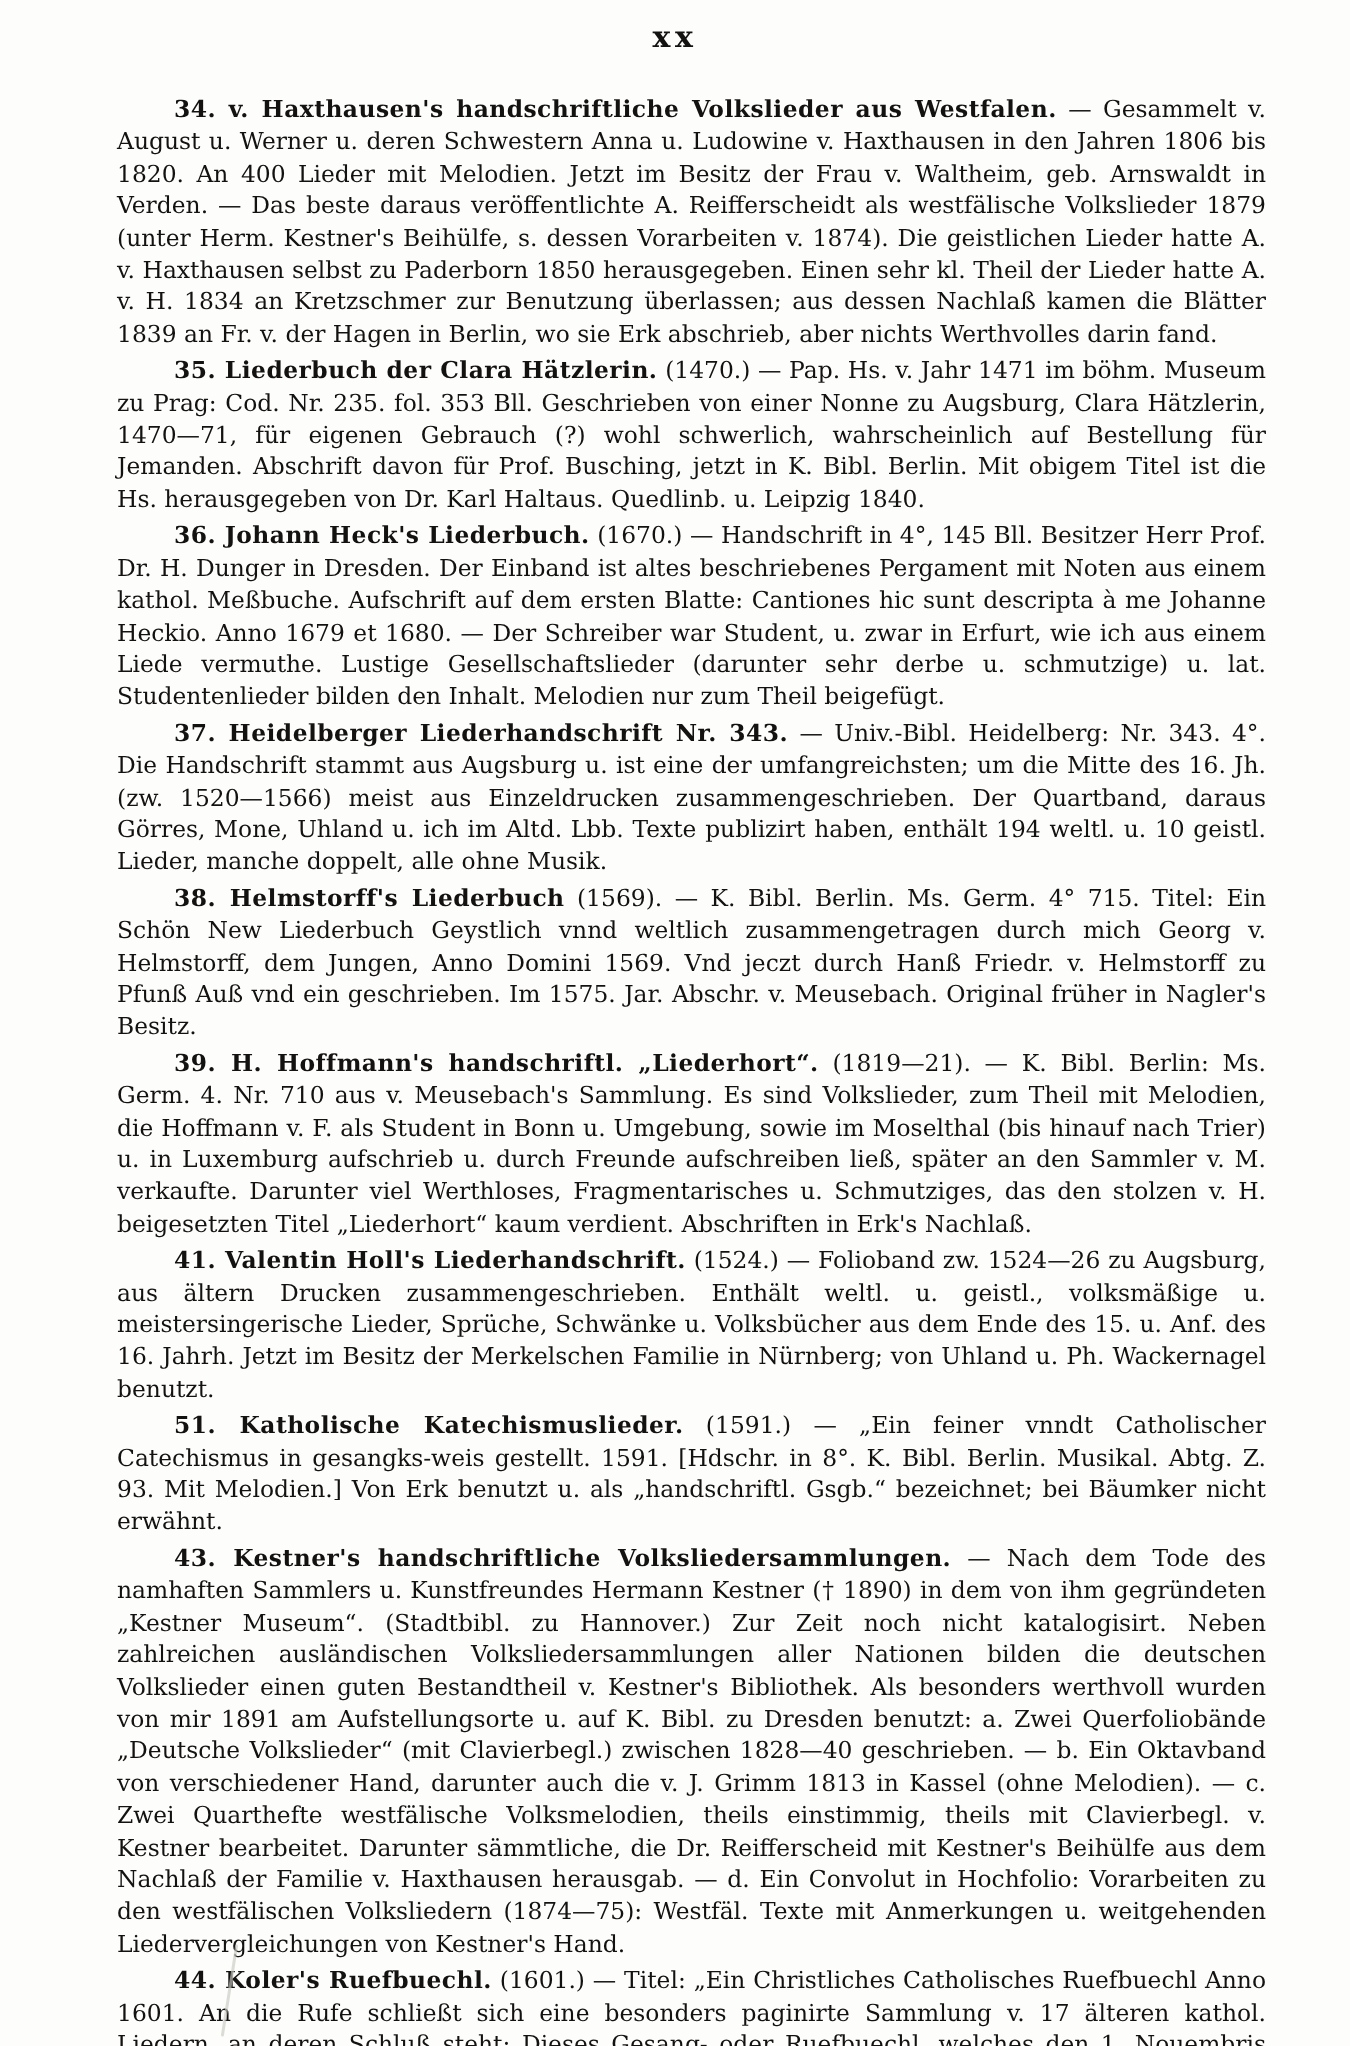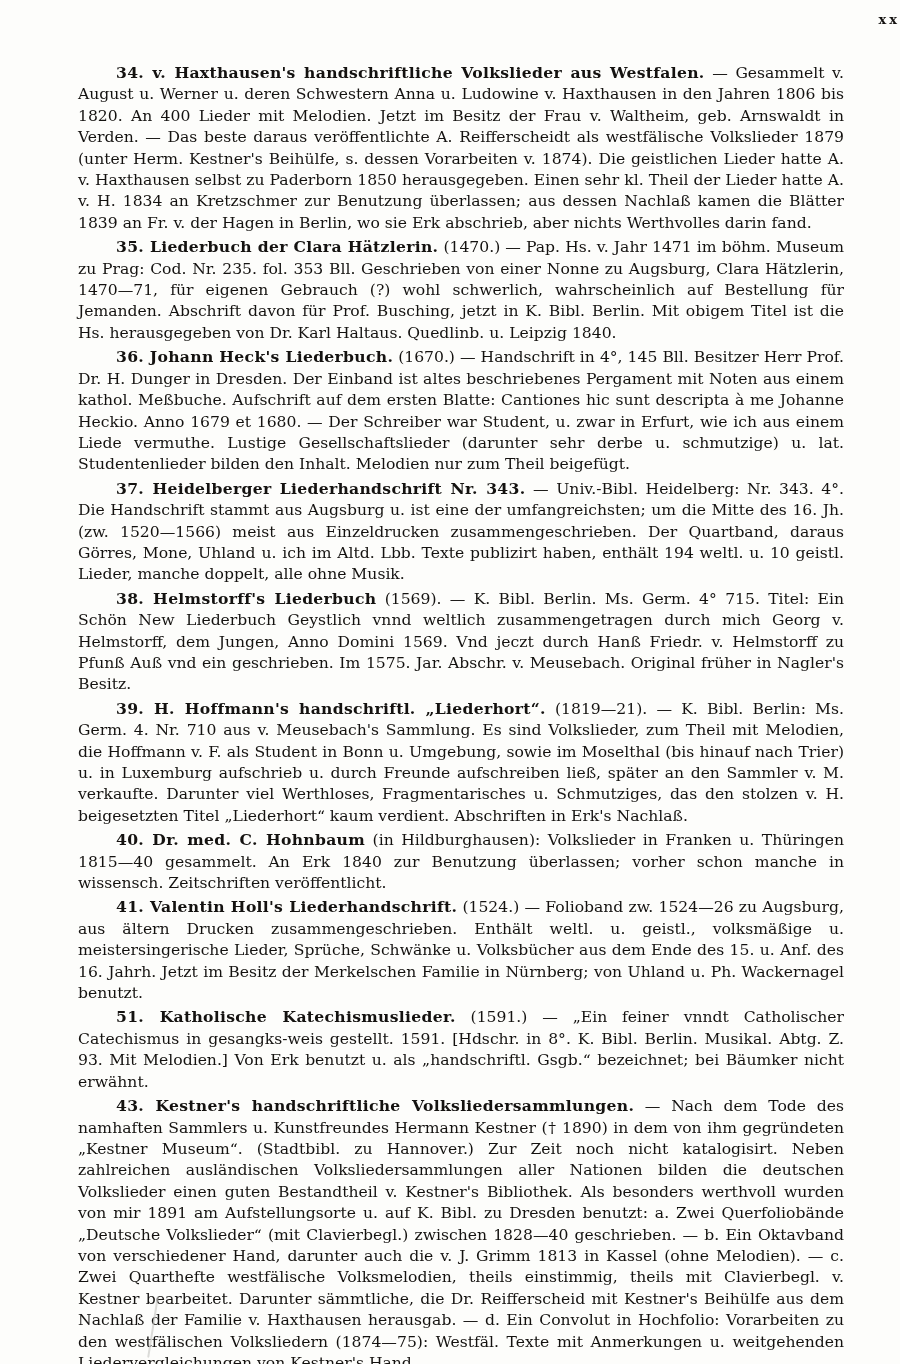--- a/index.html
+++ b/index.html
@@ -14,23 +14,23 @@
     background: #fdfdfb;
     color: #141210;
     font-family: "DejaVu Serif", serif;
     overflow: hidden;
   }
   .page-number {
     position: absolute;
     top: 12px;
     left: 0;
     width: 100%;
-    text-align: right;
+    text-align: center;
     font-weight: bold;
-    font-size: 13px;
+    font-size: 20px;
     letter-spacing: 3px;
   }
   .text-block {
     position: absolute;
     top: 62px;
     left: 78px;
     width: 778px;
     font-size: 15.6px;
     line-height: 21.4px;
     text-align: justify;
@@ -70,21 +70,20 @@
     <p class="entry"><span class="h">35. Liederbuch der Clara Hätzlerin.</span><span> (1470.) — Pap. Hs. v. Jahr 1471 im böhm. Museum zu Prag: Cod. Nr. 235. fol. 353 Bll. Geschrieben von einer Nonne zu Augsburg, Clara Hätzlerin, 1470—71, für eigenen Gebrauch (?) wohl schwerlich, wahrscheinlich auf Bestellung für Jemanden. Abschrift davon für Prof. Busching, jetzt in K. Bibl. Berlin. Mit obigem Titel ist die Hs. herausgegeben von Dr. Karl Haltaus. Quedlinb. u. Leipzig 1840.</span></p>
 
     <p class="entry"><span class="h">36. Johann Heck's Liederbuch.</span><span> (1670.) — Handschrift in 4°, 145 Bll. Besitzer Herr Prof. Dr. H. Dunger in Dresden. Der Einband ist altes beschriebenes Pergament mit Noten aus einem kathol. Meßbuche. Aufschrift auf dem ersten Blatte: Cantiones hic sunt descripta à me Johanne Heckio. Anno 1679 et 1680. — Der Schreiber war Student, u. zwar in Erfurt, wie ich aus einem Liede vermuthe. Lustige Gesellschaftslieder (darunter sehr derbe u. schmutzige) u. lat. Studentenlieder bilden den Inhalt. Melodien nur zum Theil beigefügt.</span></p>
 
     <p class="entry"><span class="h">37. Heidelberger Liederhandschrift Nr. 343.</span><span> — Univ.-Bibl. Heidelberg: Nr. 343. 4°. Die Handschrift stammt aus Augsburg u. ist eine der umfangreichsten; um die Mitte des 16. Jh. (zw. 1520—1566) meist aus Einzeldrucken zusammengeschrieben. Der Quartband, daraus Görres, Mone, Uhland u. ich im Altd. Lbb. Texte publizirt haben, enthält 194 weltl. u. 10 geistl. Lieder, manche doppelt, alle ohne Musik.</span></p>
 
     <p class="entry"><span class="h">38. Helmstorff's Liederbuch</span><span> (1569). — K. Bibl. Berlin. Ms. Germ. 4° 715. Titel: Ein Schön New Liederbuch Geystlich vnnd weltlich zusammengetragen durch mich Georg v. Helmstorff, dem Jungen, Anno Domini 1569. Vnd jeczt durch Hanß Friedr. v. Helmstorff zu Pfunß Auß vnd ein geschrieben. Im 1575. Jar. Abschr. v. Meusebach. Original früher in Nagler's Besitz.</span></p>
 
     <p class="entry"><span class="h">39. H. Hoffmann's handschriftl. „Liederhort“.</span><span> (1819—21). — K. Bibl. Berlin: Ms. Germ. 4. Nr. 710 aus v. Meusebach's Sammlung. Es sind Volkslieder, zum Theil mit Melodien, die Hoffmann v. F. als Student in Bonn u. Umgebung, sowie im Moselthal (bis hinauf nach Trier) u. in Luxemburg aufschrieb u. durch Freunde aufschreiben ließ, später an den Sammler v. M. verkaufte. Darunter viel Werthloses, Fragmentarisches u. Schmutziges, das den stolzen v. H. beigesetzten Titel „Liederhort“ kaum verdient. Abschriften in Erk's Nachlaß.</span></p>
 
-    <p class="entry"><span class="h">40. Dr. med. C. Hohnbaum</span><span> (in Hildburghausen): Volkslieder in Franken u. Thüringen 1815—40 gesammelt. An Erk 1840 zur Benutzung überlassen; vorher schon manche in wissensch. Zeitschriften veröffentlicht.</span></p>
 
     <p class="entry"><span class="h">41. Valentin Holl's Liederhandschrift.</span><span> (1524.) — Folioband zw. 1524—26 zu Augsburg, aus ältern Drucken zusammengeschrieben. Enthält weltl. u. geistl., volksmäßige u. meistersingerische Lieder, Sprüche, Schwänke u. Volksbücher aus dem Ende des 15. u. Anf. des 16. Jahrh. Jetzt im Besitz der Merkelschen Familie in Nürnberg; von Uhland u. Ph. Wackernagel benutzt.</span></p>
 
     <p class="entry"><span class="h">51. Katholische Katechismuslieder.</span><span> (1591.) — „Ein feiner vnndt Catholischer Catechismus in gesangks-weis gestellt. 1591. [Hdschr. in 8°. K. Bibl. Berlin. Musikal. Abtg. Z. 93. Mit Melodien.] Von Erk benutzt u. als „handschriftl. Gsgb.“ bezeichnet; bei Bäumker nicht erwähnt.</span></p>
 
     <p class="entry"><span class="h">43. Kestner's handschriftliche Volksliedersammlungen.</span><span> — Nach dem Tode des namhaften Sammlers u. Kunstfreundes Hermann Kestner († 1890) in dem von ihm gegründeten „Kestner Museum“. (Stadtbibl. zu Hannover.) Zur Zeit noch nicht katalogisirt. Neben zahlreichen ausländischen Volksliedersammlungen aller Nationen bilden die deutschen Volkslieder einen guten Bestandtheil v. Kestner's Bibliothek. Als besonders werthvoll wurden von mir 1891 am Aufstellungsorte u. auf K. Bibl. zu Dresden benutzt: a. Zwei Querfoliobände „Deutsche Volkslieder“ (mit Clavierbegl.) zwischen 1828—40 geschrieben. — b. Ein Oktavband von verschiedener Hand, darunter auch die v. J. Grimm 1813 in Kassel (ohne Melodien). — c. Zwei Quarthefte westfälische Volksmelodien, theils einstimmig, theils mit Clavierbegl. v. Kestner bearbeitet. Darunter sämmtliche, die Dr. Reifferscheid mit Kestner's Beihülfe aus dem Nachlaß der Familie v. Haxthausen herausgab. — d. Ein Convolut in Hochfolio: Vorarbeiten zu den westfälischen Volksliedern (1874—75): Westfäl. Texte mit Anmerkungen u. weitgehenden Liedervergleichungen von Kestner's Hand.</span></p>
 
     <p class="entry"><span class="h">44. Koler's Ruefbuechl.</span><span> (1601.) — Titel: „Ein Christliches Catholisches Ruefbuechl Anno 1601. An die Rufe schließt sich eine besonders paginirte Sammlung v. 17 älteren kathol. Liedern, an deren Schluß steht: Dieses Gesang- oder Ruefbuechl, welches den 1. Nouembris angefangen worden Anno 1600, ist den 24. Martij folgenden 1601 glücklich vnd wol durch Joan:</span></p>
 
   </div>

